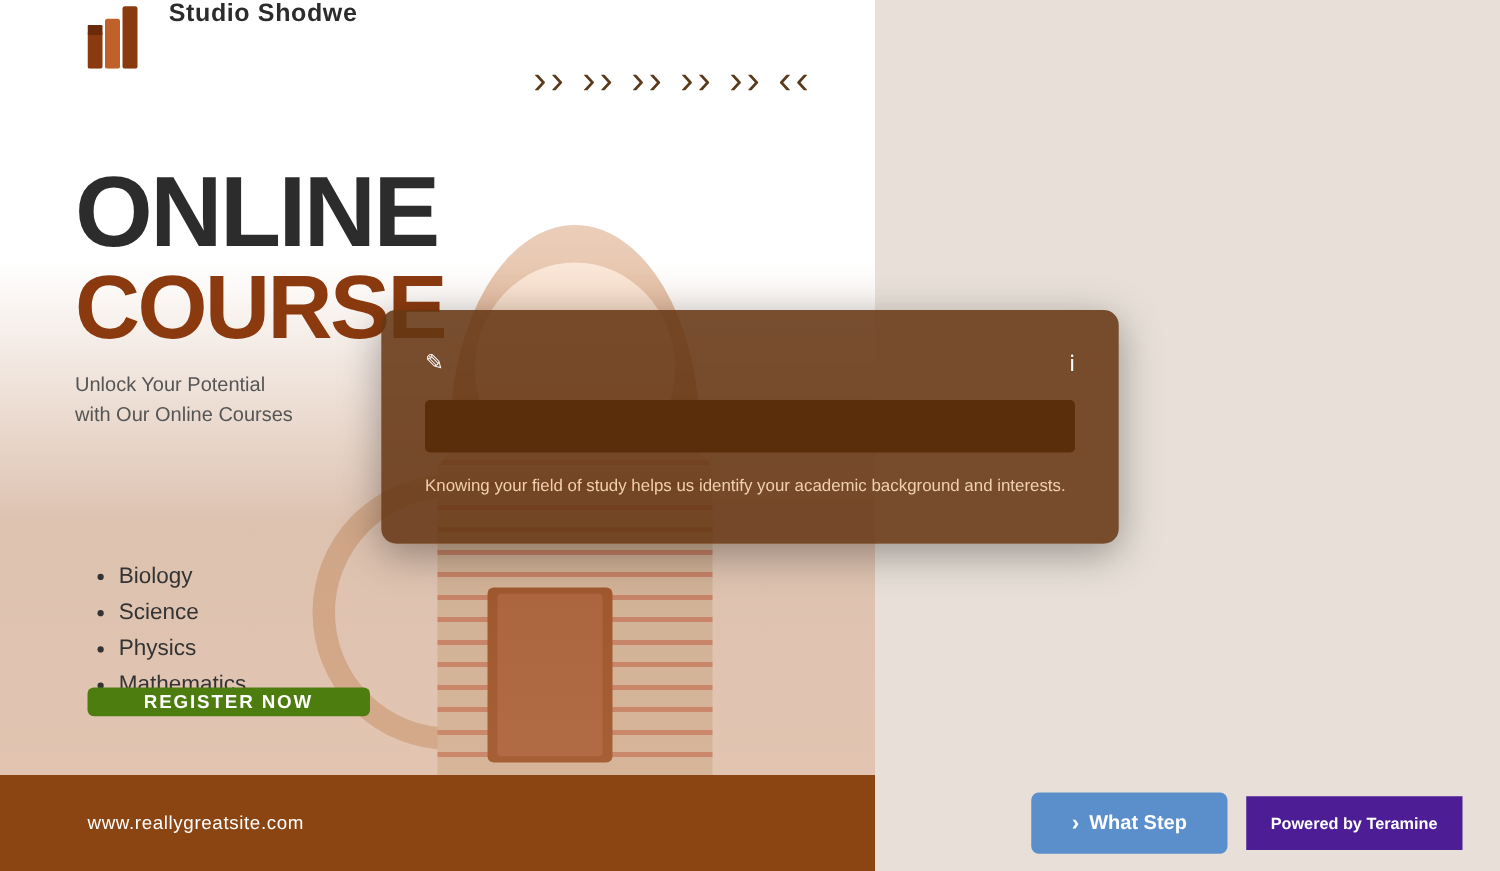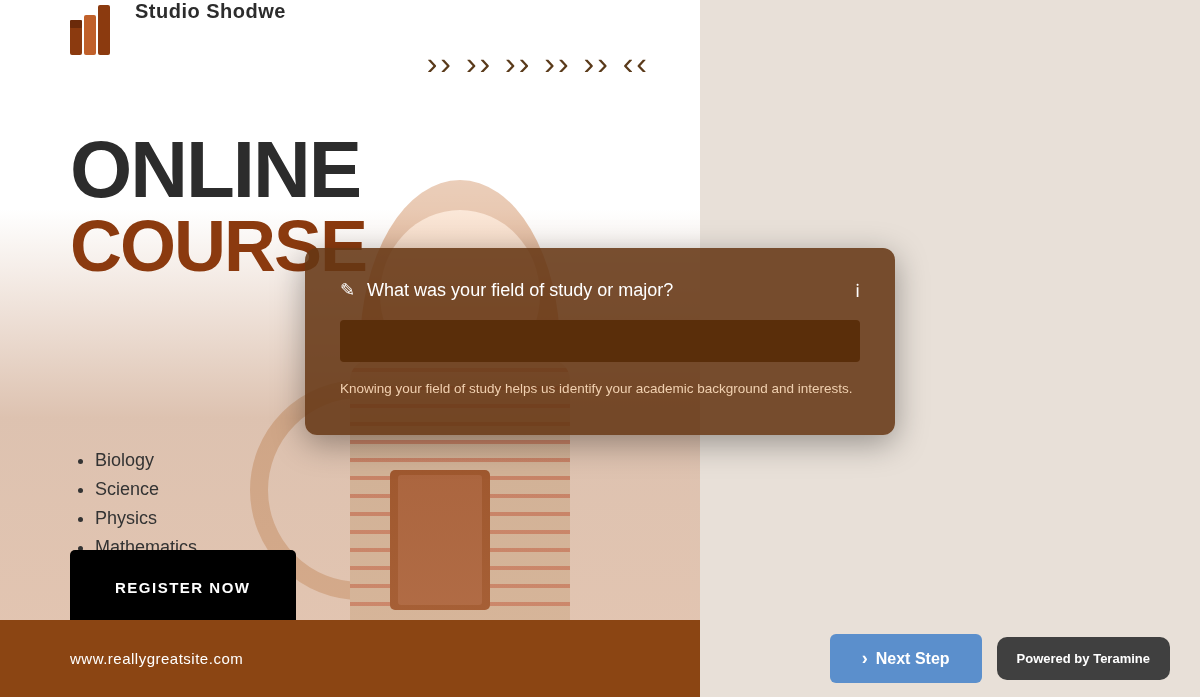--- a/index.html
+++ b/index.html
@@ -70,21 +70,21 @@
     .chevron {
       font-size: 28px;
       color: #5a3a1a;
       font-weight: 300;
     }
 
     
     .hero-text {
       position: absolute;
       top: 130px;
-      left: 70px;
+      left: 60px;
       z-index: 3;
     }
 
     .online-text {
       font-size: 80px;
       font-weight: 900;
       color: #2c2c2c;
       line-height: 1;
       letter-spacing: -2px;
     }
@@ -120,24 +120,24 @@
       color: #333;
       margin-bottom: 8px;
     }
 
     
     .register-btn {
       position: absolute;
       top: 550px;
       left: 70px;
       z-index: 3;
-      background: #000000;
+      background: #4d7c0f;
       color: #fff;
       border: none;
-      padding: 29px 45px;
+      padding: 3px 45px;
       font-size: 15px;
       font-weight: 700;
       letter-spacing: 1.5px;
       border-radius: 5px;
       cursor: pointer;
     }
 
     
     .bg-photo {
       position: absolute;
@@ -274,24 +274,24 @@
       font-size: 16px;
       font-weight: 600;
       border-radius: 6px;
       cursor: pointer;
       display: flex;
       align-items: center;
       gap: 8px;
     }
 
     .powered-by-badge {
-      background: #404040;
+      background: #4c1d95;
       color: #fff;
       padding: 14px 20px;
-      border-radius: 10px;
+      border-radius: 0;
       font-size: 13px;
       white-space: nowrap;
     }
 
     .powered-by-badge span {
       font-weight: 700;
     }
 
     
     .person-figure {
@@ -397,20 +397,24 @@
   <span class="logo-text">Studio Shodwe</span>
 
   <div class="chevrons-container">
     <span class="chevron" style="font-size: 32px; color: rgb(90, 58, 26); letter-spacing: 3px;">›› ›› ›› ›› ›› ‹‹</span>
   </div>
 </div>
 
 <div class="hero-text">
   <div class="online-text">ONLINE</div>
   <div class="course-text">COURSE</div>
+  <div class="tagline">
+    <span>Unlock Your Potential</span><br>
+    <span>with Our Online Courses</span>
+  </div>
 </div>
 
 <ul class="course-list">
   <li>Biology</li>
   <li>Science</li>
   <li>Physics</li>
   <li>Mathematics</li>
 </ul>
 
 <button class="register-btn">REGISTER NOW</button>
@@ -426,34 +430,33 @@
     <div class="book-inner"></div>
   </div>
 </div>
 
 <div class="bg-photo"></div>
 
 <div class="modal">
   <div class="modal-header">
     <div class="modal-title">
       <span class="modal-edit-icon">✎</span>
-      <span>What was your field of study or major?</span>
     </div>
     <span class="modal-info-icon">ℹ</span>
   </div>
   <input class="modal-input" type="text" value="" style="">
   <p class="modal-hint">Knowing your field of study helps us identify your academic background and interests.</p>
 </div>
 
 <div class="bottom-bar-left">
   <span class="footer-url">www.reallygreatsite.com</span>
 </div>
 
 <div class="bottom-bar-right">
   <button class="next-step-btn">
     <span style="font-size:18px;">›</span>
-    <span>Next Step</span>
+    <span>What Step</span>
   </button>
   <div class="powered-by-badge">
     <span>Powered by</span>
     <span style="font-weight:700;">Teramine</span>
   </div>
 </div>
 
 </body></html>

